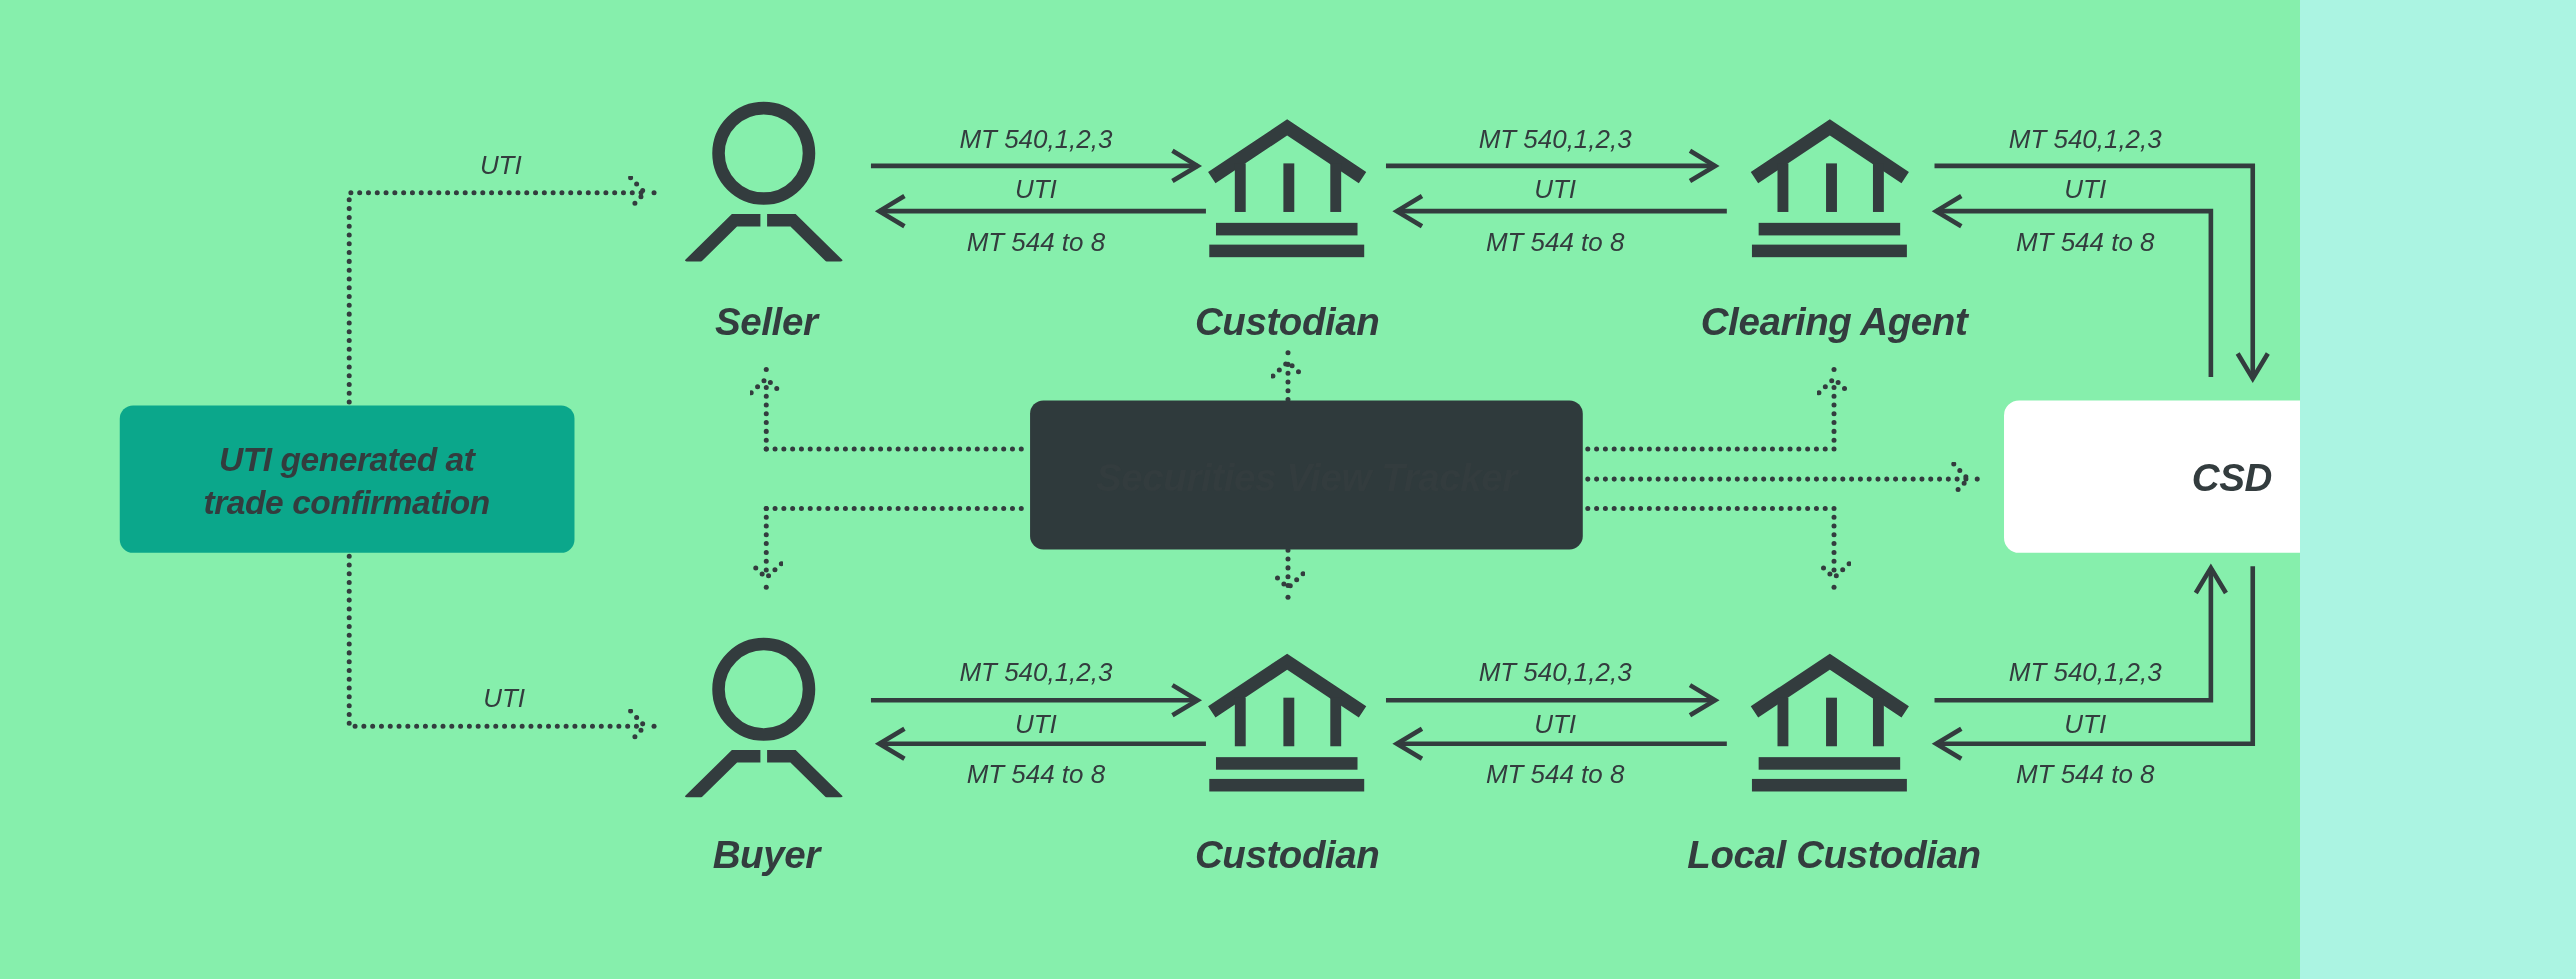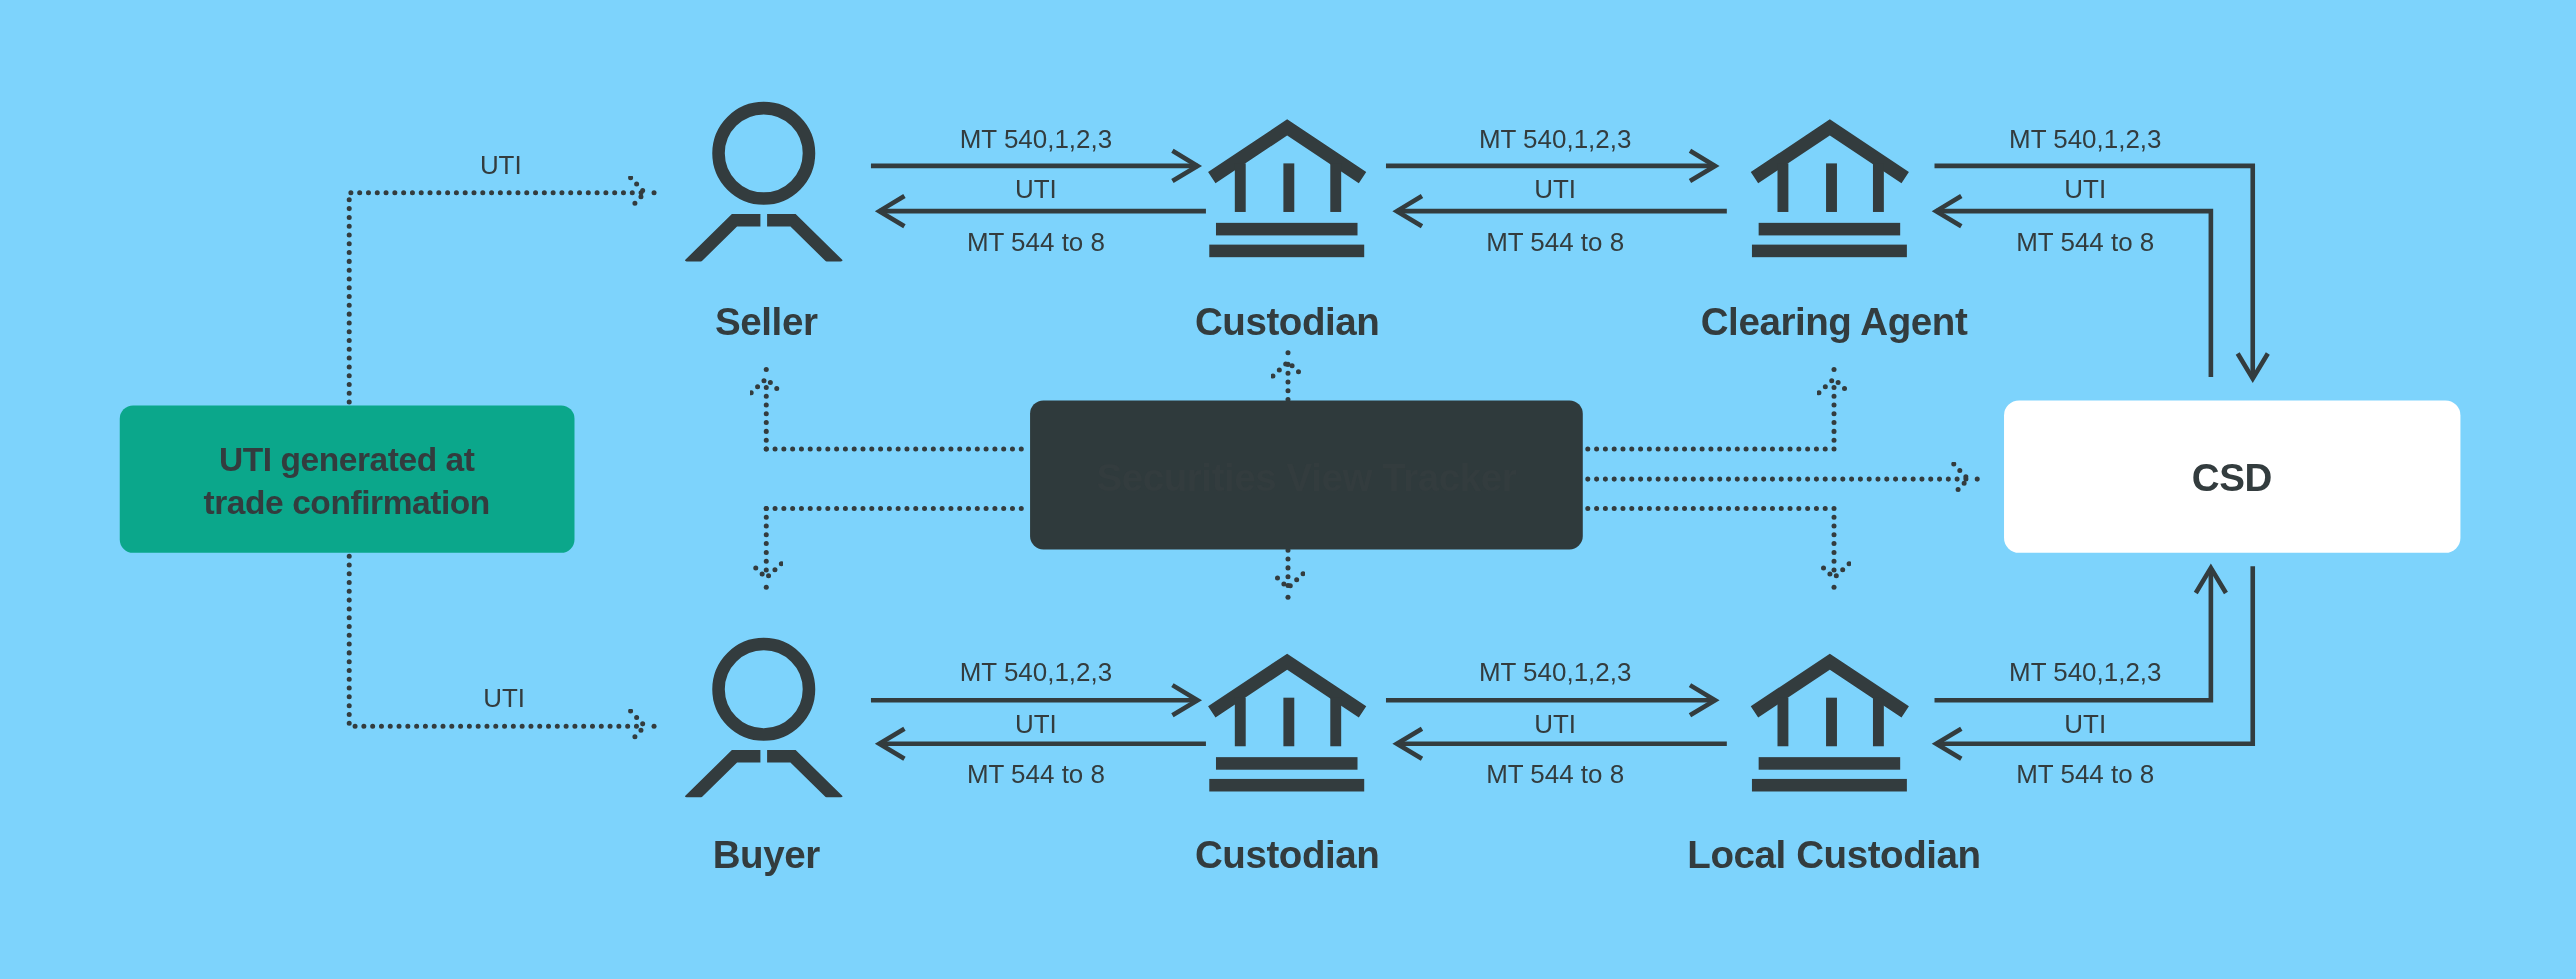--- a/index.html
+++ b/index.html
@@ -2,24 +2,25 @@
 <html style="font-size:13.4px"><head>
 <meta charset="utf-8">
 <style>
   html, body {
     margin: 0;
     padding: 0;
     background: #ABF4E2;
   }
   .stage {
     position: relative;
-    width: 2576px;
+    width: 2300px;
     height: 980px;
-    background: #7dd3fc;
+    background: #86efac;
     overflow: hidden;
+    font-style: italic;
   }
   svg { display: block; }
   text {
     font-family: "Liberation Sans", "DejaVu Sans", sans-serif;
     fill: #333C3E;
   }
   .flow-label { font-size: 31px; font-weight: 400; }
   .entity-label { font-size: 46px; font-weight: 600; letter-spacing: -0.5px; }
   .note-text { font-size: 40px; font-weight: 600; letter-spacing: -0.5px; }
   .tracker-text { font-size: 46px; font-weight: 600; letter-spacing: -0.5px; }

